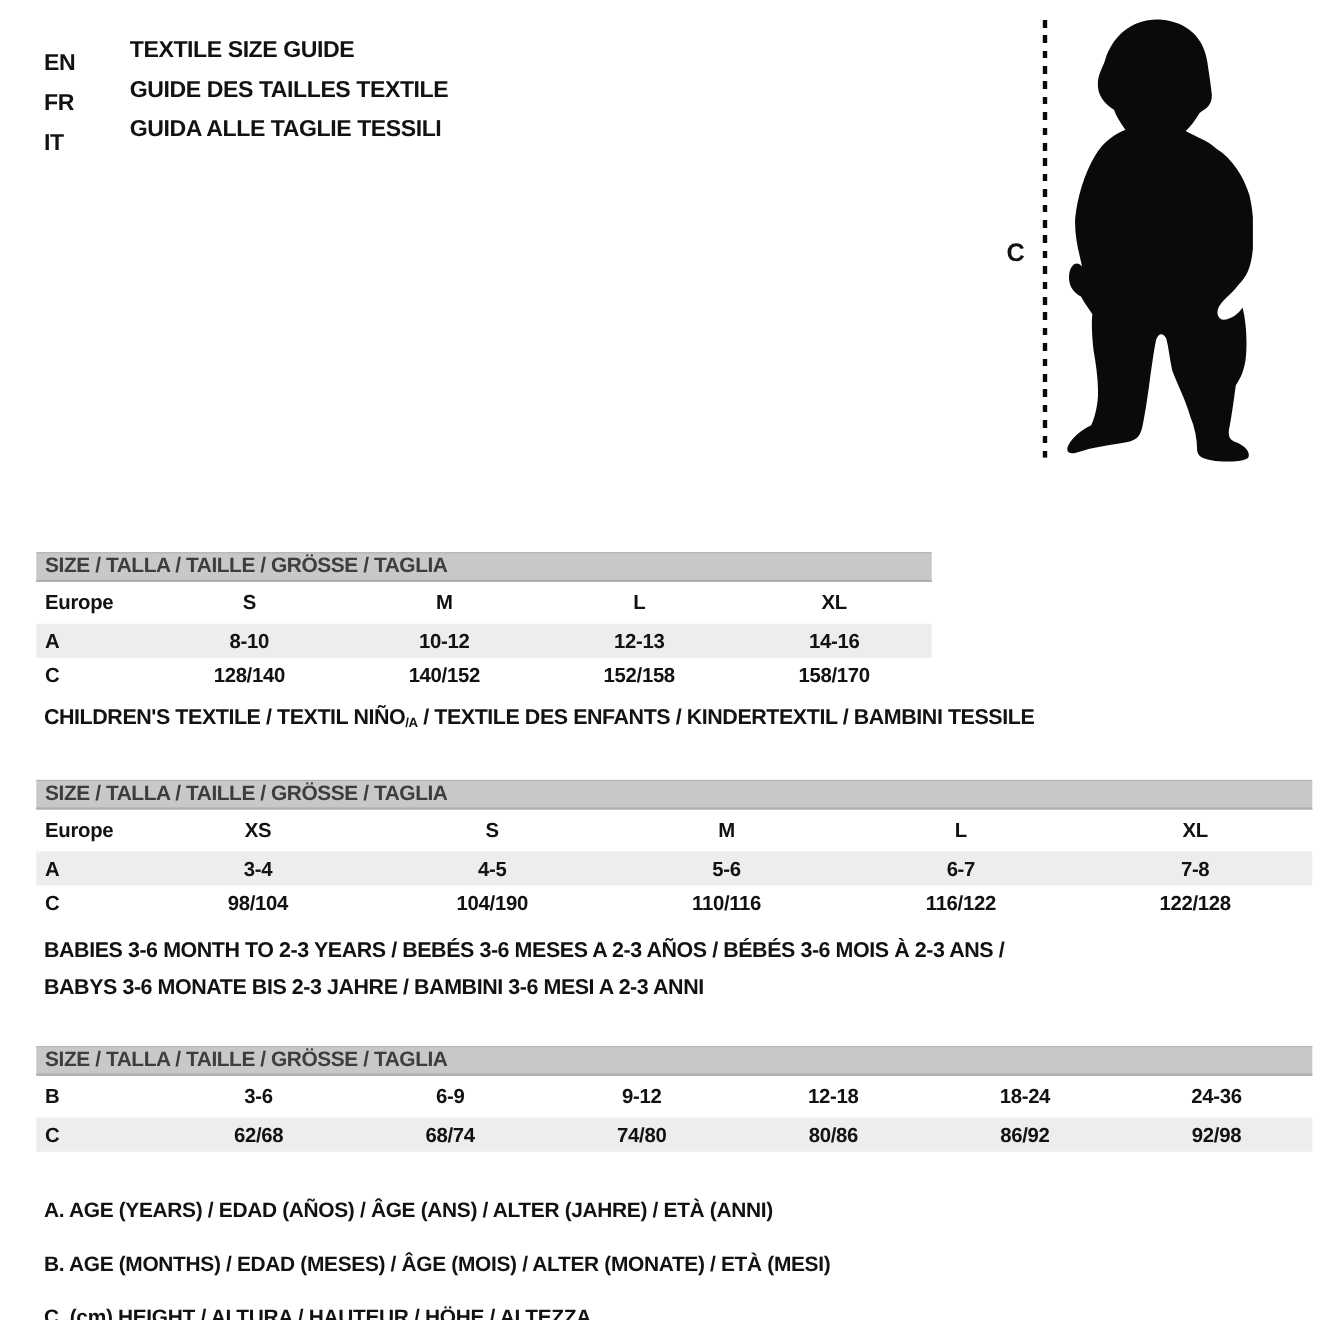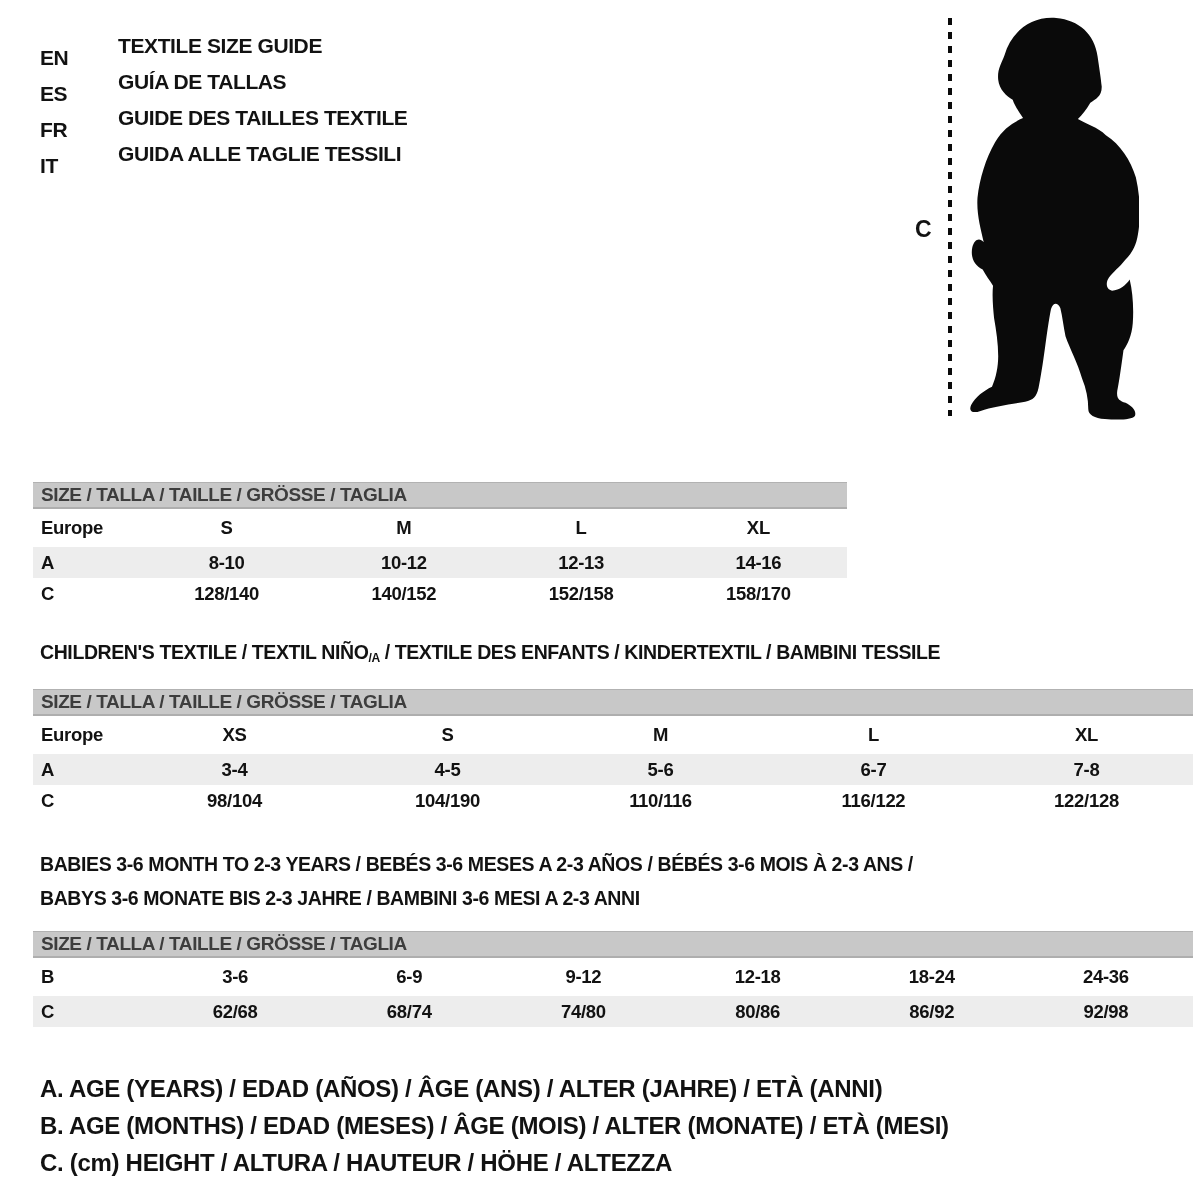--- a/index.html
+++ b/index.html
@@ -67,20 +67,21 @@
   .size-bar {
     height: 27px;
     background: #c8c8c8;
     border-top: 1px solid #b2b2b2;
     border-bottom: 2px solid #aeaeae;
     display: flex; align-items: center;
     padding-left: 8px;
     font-weight: bold; font-size: 19px;
     color: #3d3d3d;
     letter-spacing: -0.4px;
+    margin-top: 20px;
   }
   .trow {
     display: grid;
     align-items: center;
     height: 31px;
     font-weight: bold;
     font-size: 18.5px;
     letter-spacing: -0.3px;
   }
   .trow.tall { height: 38px; }
@@ -101,38 +102,35 @@
   #babies-title   { top: 847px; line-height: 34px; }
 
   
   .legend {
     position: absolute;
     left: 40px; top: 1070px;
   }
   .legend-line {
     height: 37px;
     display: flex; align-items: center;
-    font-weight: bold; font-size: 24px;
+    font-weight: bold; font-size: 19px;
     letter-spacing: -0.3px;
     white-space: nowrap;
+    margin-top: 12px;
   }
 </style>
 </head>
 <body>
 
 <div id="canvas">
 
   <div class="lang-list">
     <div class="lang-row">
       <span class="lang-code">EN</span>
       <span class="lang-label">TEXTILE SIZE GUIDE</span>
-    </div>
-    <div class="lang-row">
-      <span class="lang-code">ES</span>
-      <span class="lang-label">GUÍA DE TALLAS</span>
     </div>
     <div class="lang-row">
       <span class="lang-code">FR</span>
       <span class="lang-label">GUIDE DES TAILLES TEXTILE</span>
     </div>
     <div class="lang-row">
       <span class="lang-code">IT</span>
       <span class="lang-label">GUIDA ALLE TAGLIE TESSILI</span>
     </div>
   </div>

